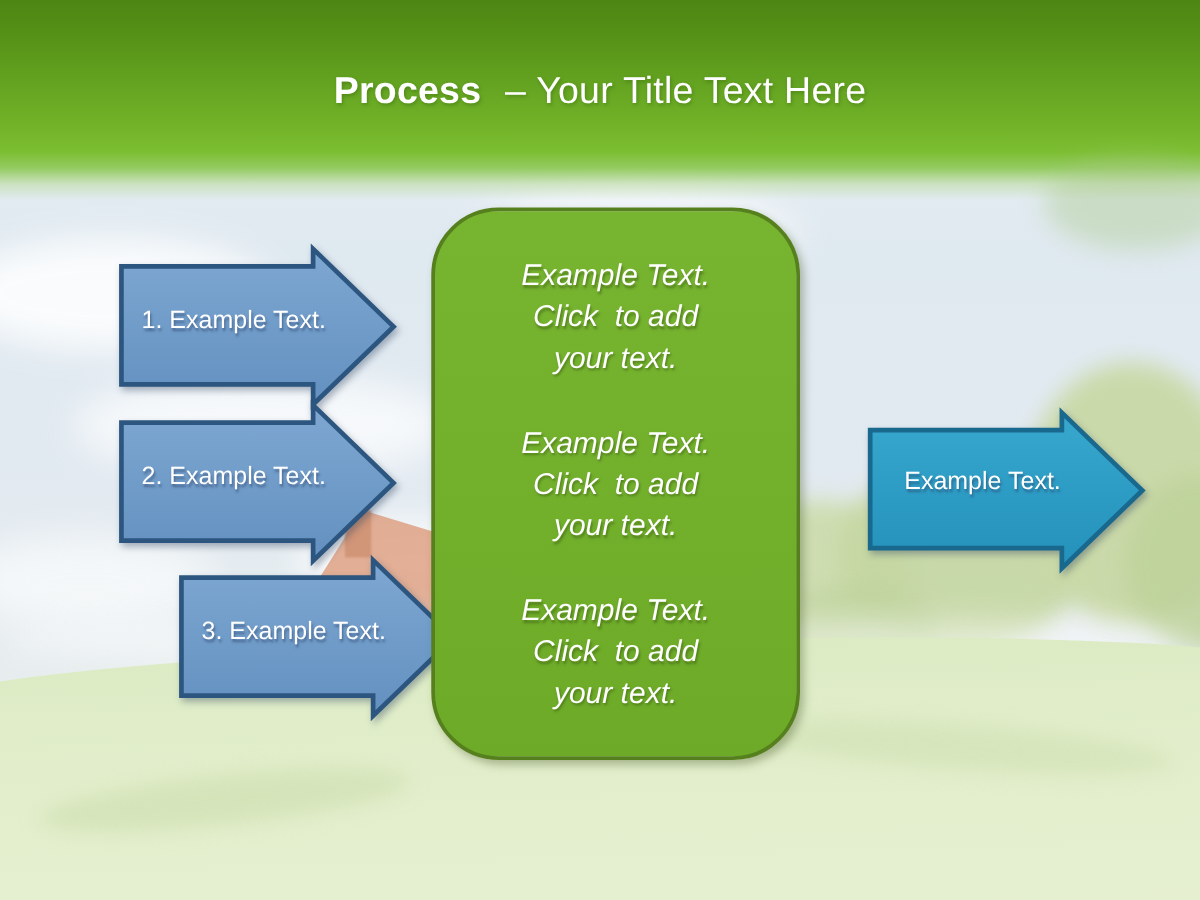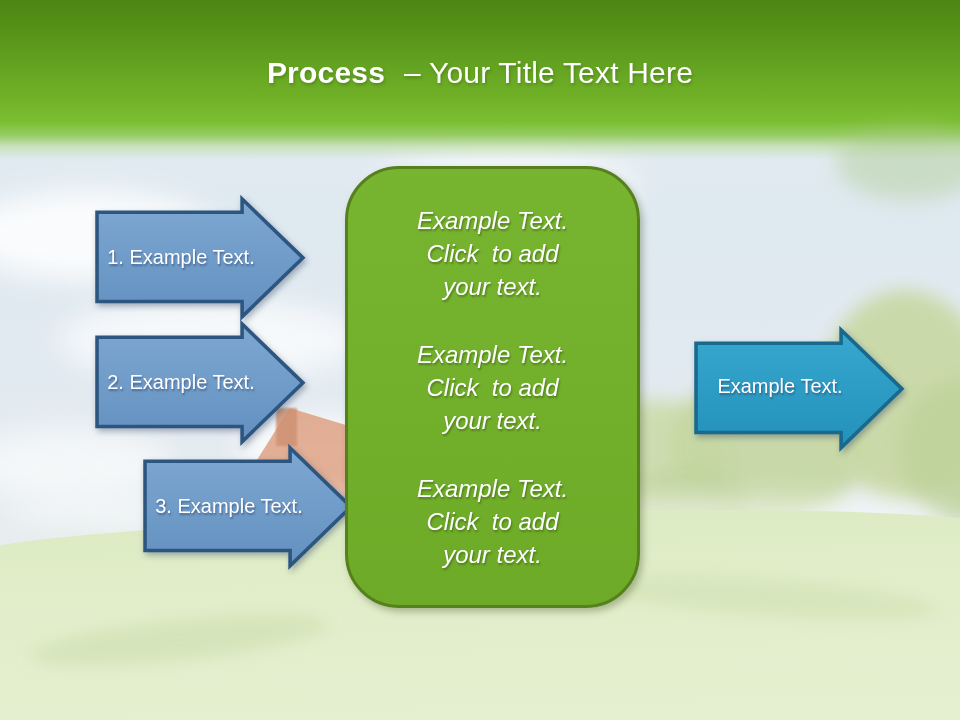--- a/index.html
+++ b/index.html
@@ -40,21 +40,21 @@
   
   .header{position:absolute;left:0;top:0;width:960px;height:160px;z-index:3;
     background:linear-gradient(180deg,
       #4e8614 0%, #549016 16%, #63a220 40%, #71b228 62%, #7cbe32 76%,
       rgba(128,195,60,.8) 84%, rgba(170,212,120,.4) 92%, rgba(210,230,190,0) 100%);}
   .title{position:absolute;left:0;right:0;top:56px;z-index:4;text-align:center;color:#ffffff;
     font-size:30px;letter-spacing:.2px;text-shadow:1px 2px 3px rgba(40,80,10,.35);}
   .title .bold{font-weight:bold;}
   .title .regular{font-weight:normal;margin-left:19px;}
   
-  .arrow{position:absolute;z-index:5;}
+  .arrow{position:absolute;z-index:5;padding-left:12px;}
   .arrow svg{position:absolute;inset:0;overflow:visible;
     filter:drop-shadow(2.5px 3.5px 3px rgba(45,65,95,.40));}
   .arrow .label{position:absolute;left:0;right:38px;top:50%;transform:translateY(-50%);
     text-align:center;color:#ffffff;font-size:20px;
     text-shadow:1px 2px 2px rgba(40,60,100,.55);}
   .arrow.a-left1{left:95px;top:197px;width:210px;height:120px;}
   .arrow.a-left2{left:95px;top:322px;width:210px;height:120px;}
   .arrow.a-left3{left:95px;top:446px;width:210px;height:120px;margin-left:48px;}
   .arrow.a-right{left:694px;top:328px;width:210px;height:116px;}
   

